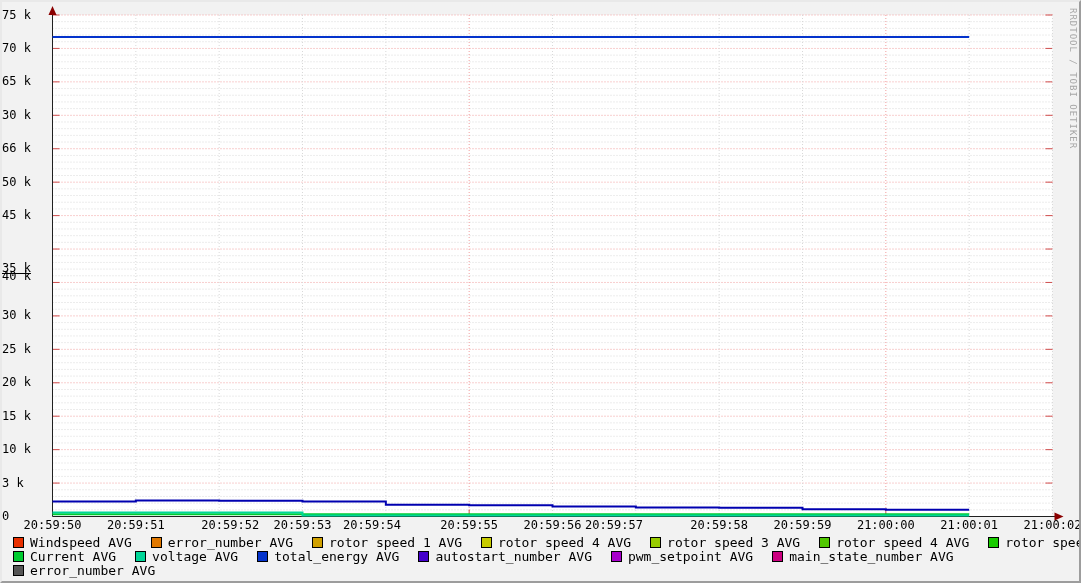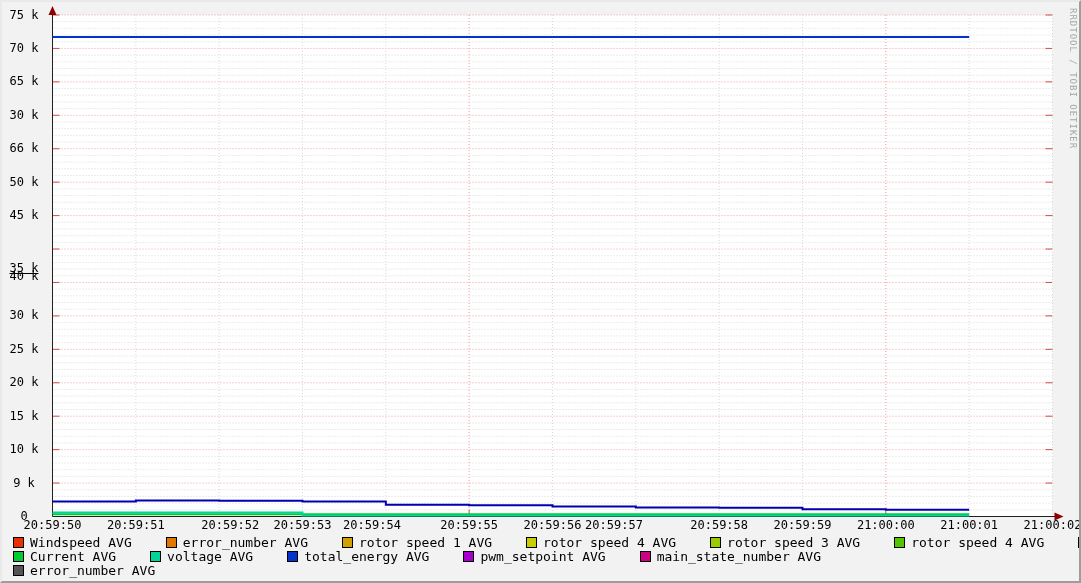--- a/index.html
+++ b/index.html
@@ -5,34 +5,34 @@
   html,body{margin:0;padding:0;background:#fff;}
   .frame{
     position:relative;width:1081px;height:583px;box-sizing:border-box;
     background:#F2F2F2;overflow:hidden;
     border-top:2px solid #E9E9E9;border-left:2px solid #E9E9E9;
     border-right:2px solid #9D9D9D;border-bottom:2px solid #9D9D9D;
     font-family:"DejaVu Sans Mono", monospace;color:#000;
   }
   svg.chart{position:absolute;left:0;top:0;width:1081px;height:583px;}
   .ylabel{
-    position:absolute;left:0;width:44px;text-align:center;
+    position:absolute;left:0;width:44px;text-align:left;
     font-size:12px;line-height:13px;white-space:pre;
   }
   .xlabel{
     position:absolute;width:80px;text-align:center;
     font-size:12px;line-height:13px;top:517px;white-space:nowrap;
   }
   .watermark{
     position:absolute;top:6px;right:1px;
     writing-mode:vertical-rl;text-orientation:mixed;
     font-size:9px;letter-spacing:1px;color:#A6A6A6;
   }
   .legend{position:absolute;left:11px;top:533px;right:8px;}
-  .legend-row{display:flex;flex-wrap:nowrap;gap:34px;margin-bottom:0px;height:14px;align-items:center;}
+  .legend-row{display:flex;flex-wrap:nowrap;gap:19px;margin-bottom:0px;height:14px;align-items:center;}
   .legend-item{display:flex;align-items:center;font-size:13px;white-space:pre;}
   .swatch{
     width:9px;height:9px;border:1px solid #000;margin-right:6px;flex:none;display:inline-block;
   }
 </style>
 </head>
 <body>
 
 <div class="frame">
   <svg class="chart" id="chart-svg" viewBox="0 0 1081 583">
@@ -160,21 +160,21 @@
       <line x1="50.5" y1="514.5" x2="1053.5" y2="514.5" stroke="#202020" stroke-width="1"></line>
       <polygon points="46.5,13 54.5,13 50.5,4" fill="#8B0000"></polygon>
       <polygon points="1052.5,510.5 1052.5,518.5 1061.5,514.5" fill="#8B0000"></polygon>
       <polyline points="50.5,512.1596666666667 133.83333333333331,512.1596666666667 133.83333333333331,512.1596666666667 217.16666666666666,512.1596666666667 217.16666666666666,512.1596666666667 300.5,512.1596666666667 300.5,512.1596666666667 383.8333333333333,512.1596666666667 383.8333333333333,512.1596666666667 467.1666666666667,512.1596666666667 467.1666666666667,512.1596666666667 550.5,512.1596666666667 550.5,512.1596666666667 633.8333333333334,512.1596666666667 633.8333333333334,512.1596666666667 717.1666666666666,512.1596666666667 717.1666666666666,512.1596666666667 800.5,512.1596666666667 800.5,512.1596666666667 883.8333333333334,512.1596666666667 883.8333333333334,512.1596666666667 967.1666666666666,512.1596666666667" fill="none" stroke="#00CC30" stroke-width="2"></polyline>
       <polyline points="50.5,510.488 133.83333333333331,510.488 133.83333333333331,510.488 217.16666666666666,510.488 217.16666666666666,510.488 300.5,510.488 300.5,513.497 383.8333333333333,513.497 383.8333333333333,513.497 467.1666666666667,513.497 467.1666666666667,513.497 550.5,513.497 550.5,513.497 633.8333333333334,513.497 633.8333333333334,513.497 717.1666666666666,513.497 717.1666666666666,513.497 800.5,513.497 800.5,513.497 883.8333333333334,513.497 883.8333333333334,513.497 967.1666666666666,513.497" fill="none" stroke="#00D698" stroke-width="2"></polyline>
       <polyline points="50.5,35.06600000000003 133.83333333333331,35.06600000000003 133.83333333333331,35.06600000000003 217.16666666666666,35.06600000000003 217.16666666666666,35.06600000000003 300.5,35.06600000000003 300.5,35.06600000000003 383.8333333333333,35.06600000000003 383.8333333333333,35.06600000000003 467.1666666666667,35.06600000000003 467.1666666666667,35.06600000000003 550.5,35.06600000000003 550.5,35.06600000000003 633.8333333333334,35.06600000000003 633.8333333333334,35.06600000000003 717.1666666666666,35.06600000000003 717.1666666666666,35.06600000000003 800.5,35.06600000000003 800.5,35.06600000000003 883.8333333333334,35.06600000000003 883.8333333333334,35.06600000000003 967.1666666666666,35.06600000000003" fill="none" stroke="#0433CC" stroke-width="2"></polyline>
       <polyline points="50.5,499.455 133.83333333333331,499.455 133.83333333333331,498.452 217.16666666666666,498.452 217.16666666666666,498.78633333333335 300.5,498.78633333333335 300.5,499.455 383.8333333333333,499.455 383.8333333333333,502.79833333333335 467.1666666666667,502.79833333333335 467.1666666666667,503.13266666666664 550.5,503.13266666666664 550.5,504.47 633.8333333333334,504.47 633.8333333333334,505.473 717.1666666666666,505.473 717.1666666666666,505.80733333333336 800.5,505.80733333333336 800.5,507.1446666666667 883.8333333333334,507.1446666666667 883.8333333333334,507.81333333333333 967.1666666666666,507.81333333333333" fill="none" stroke="#0000B0" stroke-width="2"></polyline>
     </svg>
   <div id="ylabels">
       <div class="ylabel" style="top: 508px;">0</div>
-      <div class="ylabel" style="top: 474.567px;">9 k</div>
+      <div class="ylabel" style="top: 474.567px;">3 k</div>
       <div class="ylabel" style="top: 441.133px;">10 k</div>
       <div class="ylabel" style="top: 407.7px;">15 k</div>
       <div class="ylabel" style="top: 374.267px;">20 k</div>
       <div class="ylabel" style="top: 340.833px;">25 k</div>
       <div class="ylabel" style="top: 307.4px;">30 k</div>
       <div class="ylabel" style="top: 260px; text-decoration: underline;">35 k</div>
       <div class="ylabel" style="top: 248px; margin-top: 20px;">40 k</div>
       <div class="ylabel" style="top: 207.1px;">45 k</div>
       <div class="ylabel" style="top: 173.667px;">50 k</div>
       <div class="ylabel" style="top: 140.233px;">66 k</div>
@@ -206,20 +206,21 @@
         <span class="legend-item"><span class="swatch" style="background: rgb(208, 160, 0);"></span><span>rotor speed 1 AVG</span></span>
         <span class="legend-item"><span class="swatch" style="background: rgb(200, 204, 0);"></span><span>rotor speed 4 AVG</span></span>
         <span class="legend-item"><span class="swatch" style="background: rgb(152, 204, 0);"></span><span>rotor speed 3 AVG</span></span>
         <span class="legend-item"><span class="swatch" style="background: rgb(80, 200, 0);"></span><span>rotor speed 4 AVG</span></span>
         <span class="legend-item"><span class="swatch" style="background: rgb(24, 204, 0);"></span><span>rotor speed 5 AVG</span></span>
       </div>
       <div class="legend-row">
         <span class="legend-item"><span class="swatch" style="background: rgb(0, 204, 48);"></span><span>Current AVG</span></span>
         <span class="legend-item"><span class="swatch" style="background: rgb(0, 214, 152);"></span><span>voltage AVG</span></span>
         <span class="legend-item"><span class="swatch" style="background: rgb(4, 51, 204);"></span><span>total_energy AVG</span></span>
+        <span class="legend-item"><span class="swatch" style="background: rgb(68, 0, 204);"></span><span>autostart_number AVG</span></span>
         <span class="legend-item"><span class="swatch" style="background: rgb(168, 0, 204);"></span><span>pwm_setpoint AVG</span></span>
         <span class="legend-item"><span class="swatch" style="background: rgb(204, 0, 128);"></span><span>main_state_number AVG</span></span>
       </div>
       <div class="legend-row">
         <span class="legend-item"><span class="swatch" style="background: rgb(85, 85, 85);"></span><span>error_number AVG</span></span>
       </div>
     </div>
 </div>
 
 </body></html>

